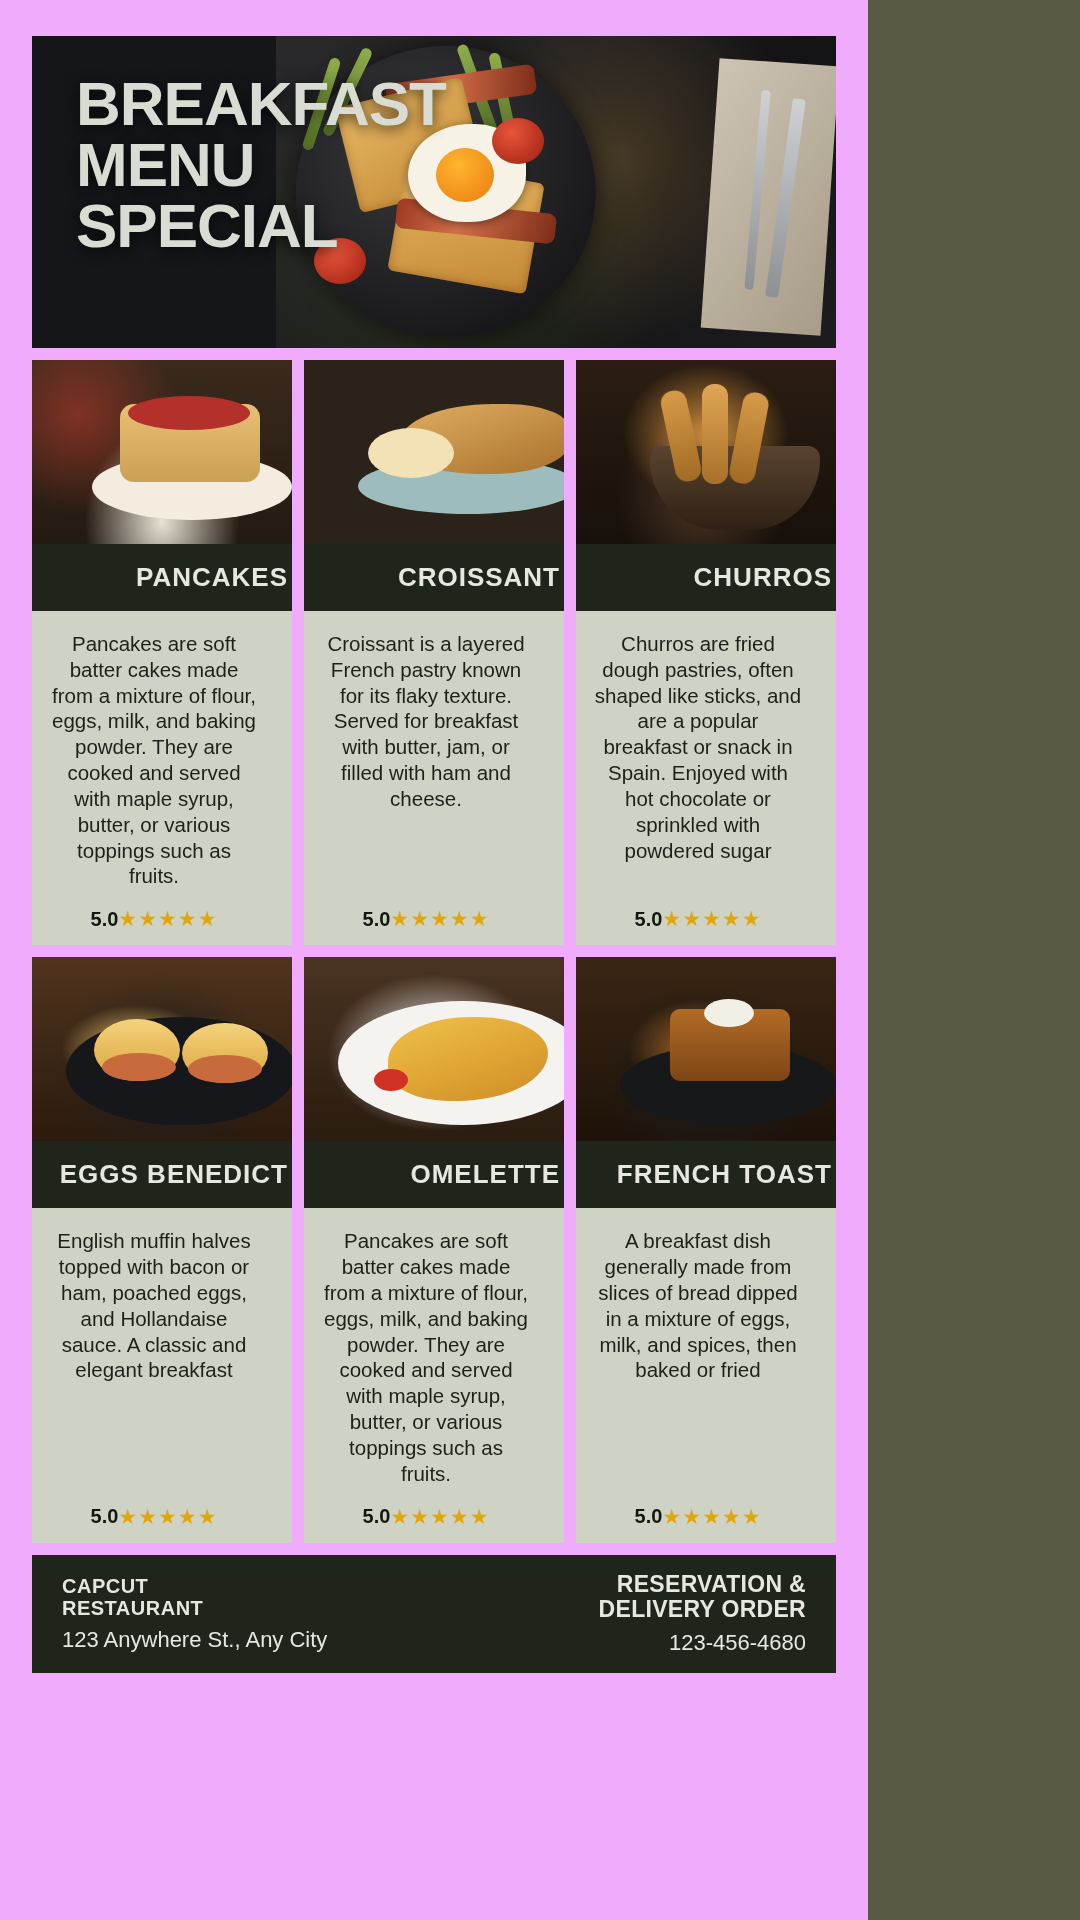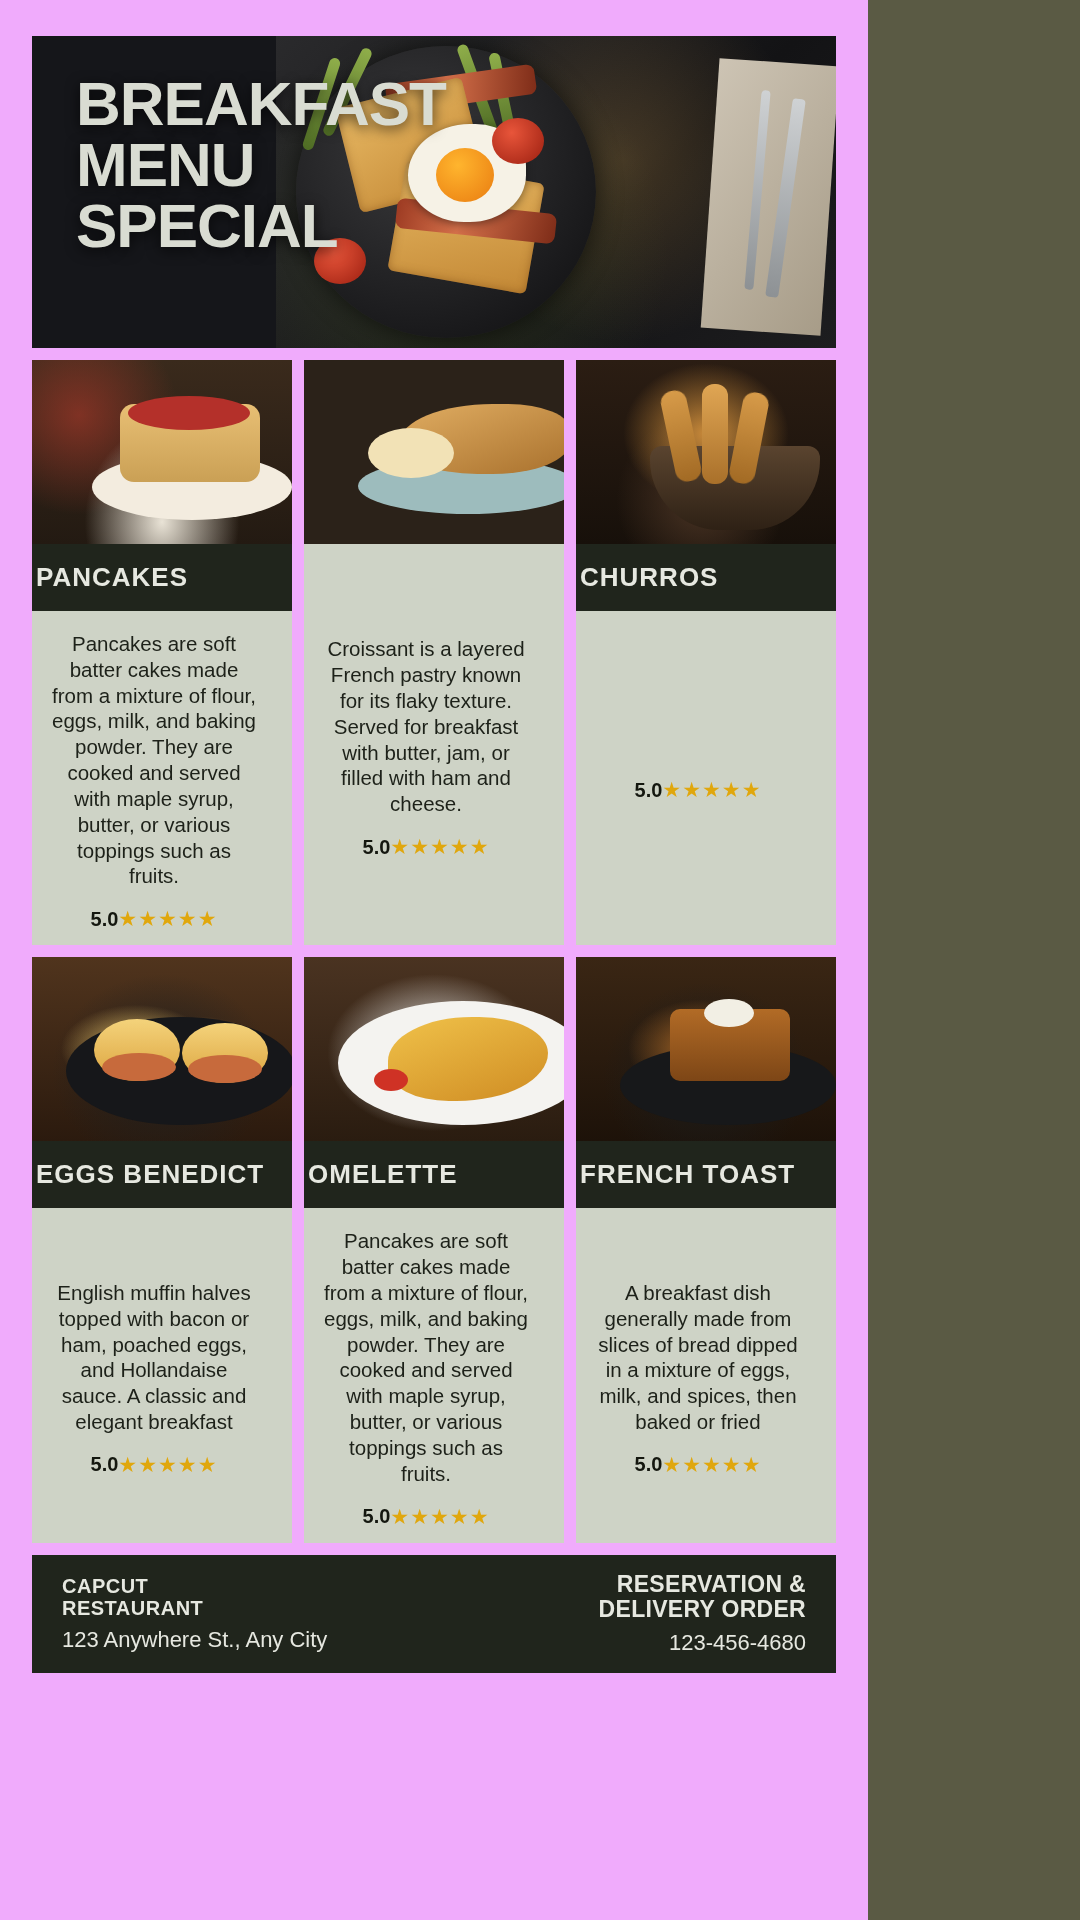--- a/index.html
+++ b/index.html
@@ -119,34 +119,34 @@
   .card { display: flex; flex-direction: column; }
   .card-img {
     height: 184px;
     background: #2b2219;
     position: relative;
     overflow: hidden;
   }
   .card-title {
     background: #20251c;
     color: #e6e8e0;
-    text-align: left;
+    text-align: right;
     font-weight: 700;
     font-size: 26px;
     letter-spacing: 1px;
     text-transform: uppercase;
     padding: 18px 4px 18px 4px;
   }
   .card-body {
     background: #ced3c6;
     flex: 1;
     padding: 20px 34px 14px 18px;
     display: flex;
     flex-direction: column;
-    justify-content: center;
+    justify-content: space-between;
     min-height: 300px;
   }
   .card-desc {
     color: #1d2119;
     font-size: 20.5px;
     line-height: 1.26;
     text-align: center;
   }
   .rating {
     display: flex;
@@ -271,38 +271,40 @@
         </div>
       </div>
     </div>
 
     <div class="card">
       <div class="card-img bg-croissant">
         <div class="food-blob" style="left:54px; top:98px; width:220px; height:56px; background:#9dbcbd;"></div>
         <div class="food-blob" style="left:96px; top:44px; width:170px; height:70px; border-radius:60% 40% 50% 50%; background:linear-gradient(160deg,#e0ad62,#a9712d);"></div>
         <div class="food-blob" style="left:64px; top:68px; width:86px; height:50px; background:#f2e2b6;"></div>
       </div>
+      <div class="card-title">CROISSANT</div>
       <div class="card-body">
         <div class="card-desc">Croissant is a layered French pastry known for its flaky texture. Served for breakfast with butter, jam, or filled with ham and cheese.</div>
         <div class="rating">
           <span class="rating-value">5.0</span>
           <span class="stars">★★★★★</span>
         </div>
       </div>
     </div>
 
     <div class="card">
       <div class="card-img bg-churros">
         <div class="food-blob" style="left:74px; top:86px; width:170px; height:84px; border-radius:12px 12px 70px 70px; background:linear-gradient(180deg,#5a442f,#2e2115);"></div>
         <div class="food-blob" style="left:92px; top:30px; width:26px; height:92px; border-radius:12px; background:linear-gradient(180deg,#d79b49,#a26a24); transform:rotate(-12deg);"></div>
         <div class="food-blob" style="left:126px; top:24px; width:26px; height:100px; border-radius:12px; background:linear-gradient(180deg,#e0a654,#a9702a);"></div>
         <div class="food-blob" style="left:160px; top:32px; width:26px; height:92px; border-radius:12px; background:linear-gradient(180deg,#d79b49,#a26a24); transform:rotate(11deg);"></div>
       </div>
       <div class="card-title">CHURROS</div>
       <div class="card-body">
+        <div class="card-desc">Churros are fried dough pastries, often shaped like sticks, and are a popular breakfast or snack in Spain. Enjoyed with hot chocolate or sprinkled with powdered sugar</div>
         <div class="rating">
           <span class="rating-value">5.0</span>
           <span class="stars">★★★★★</span>
         </div>
       </div>
     </div>
 
   </div>
 
   <div class="grid row2">

